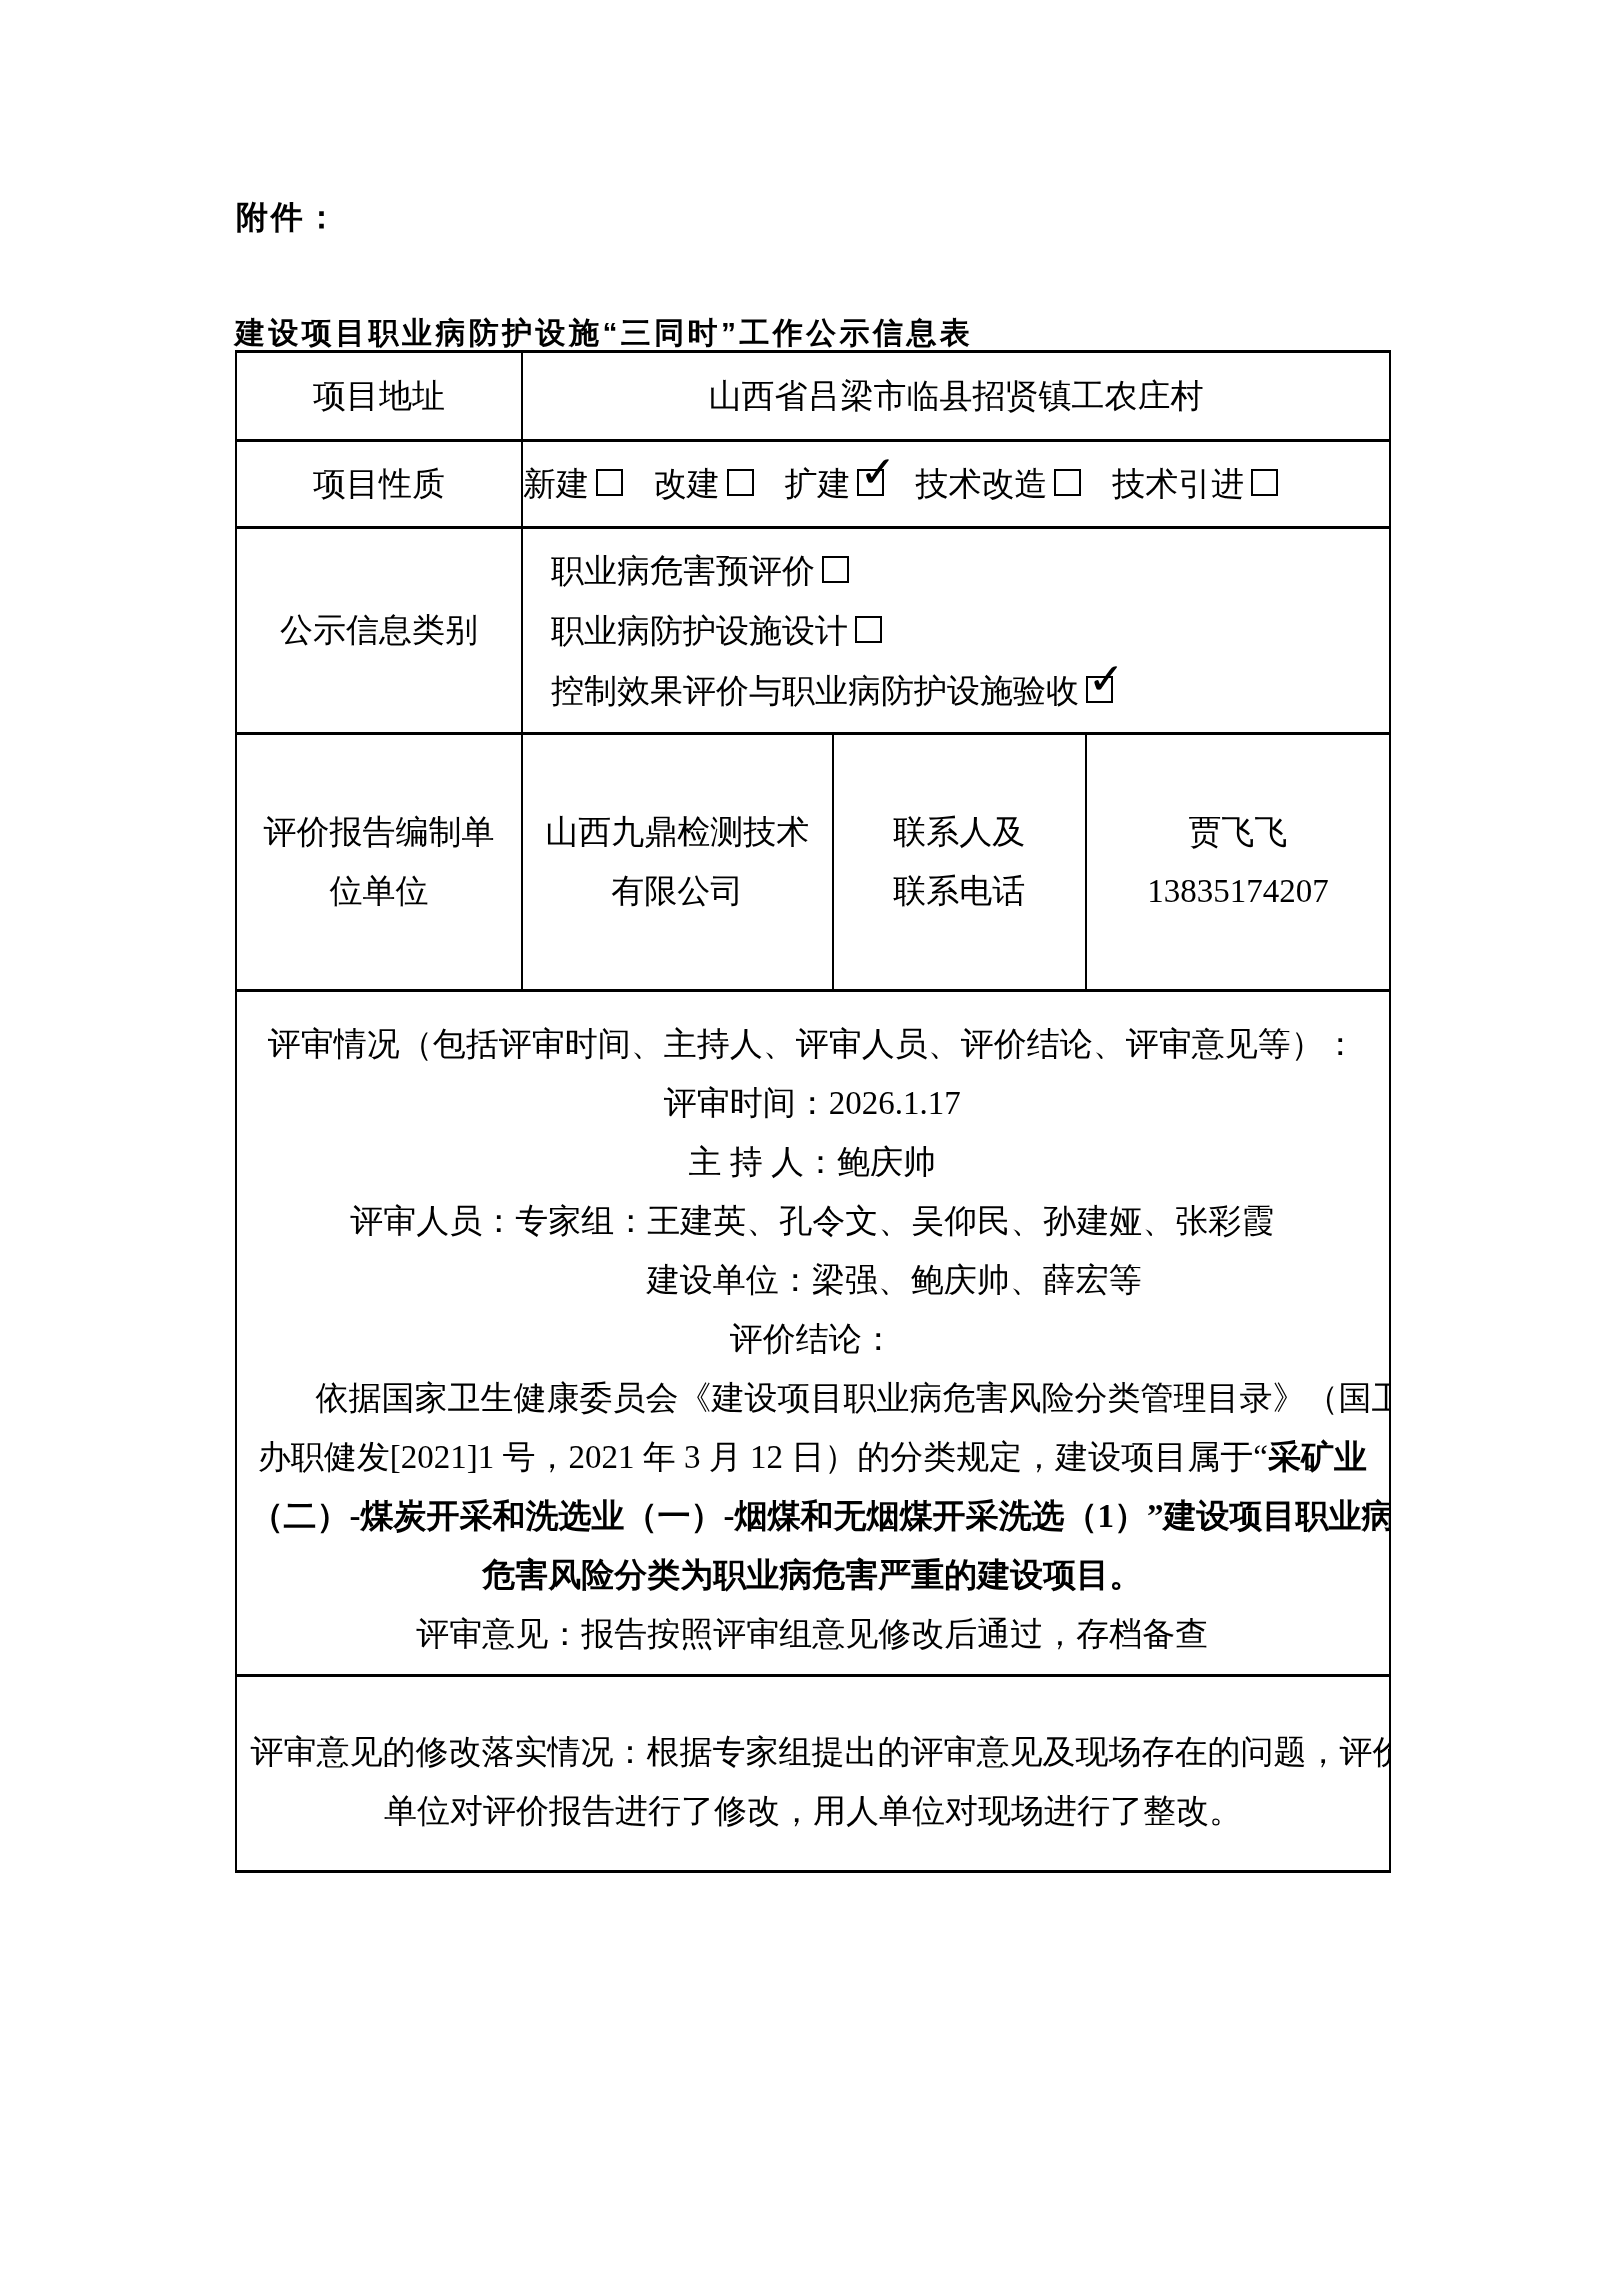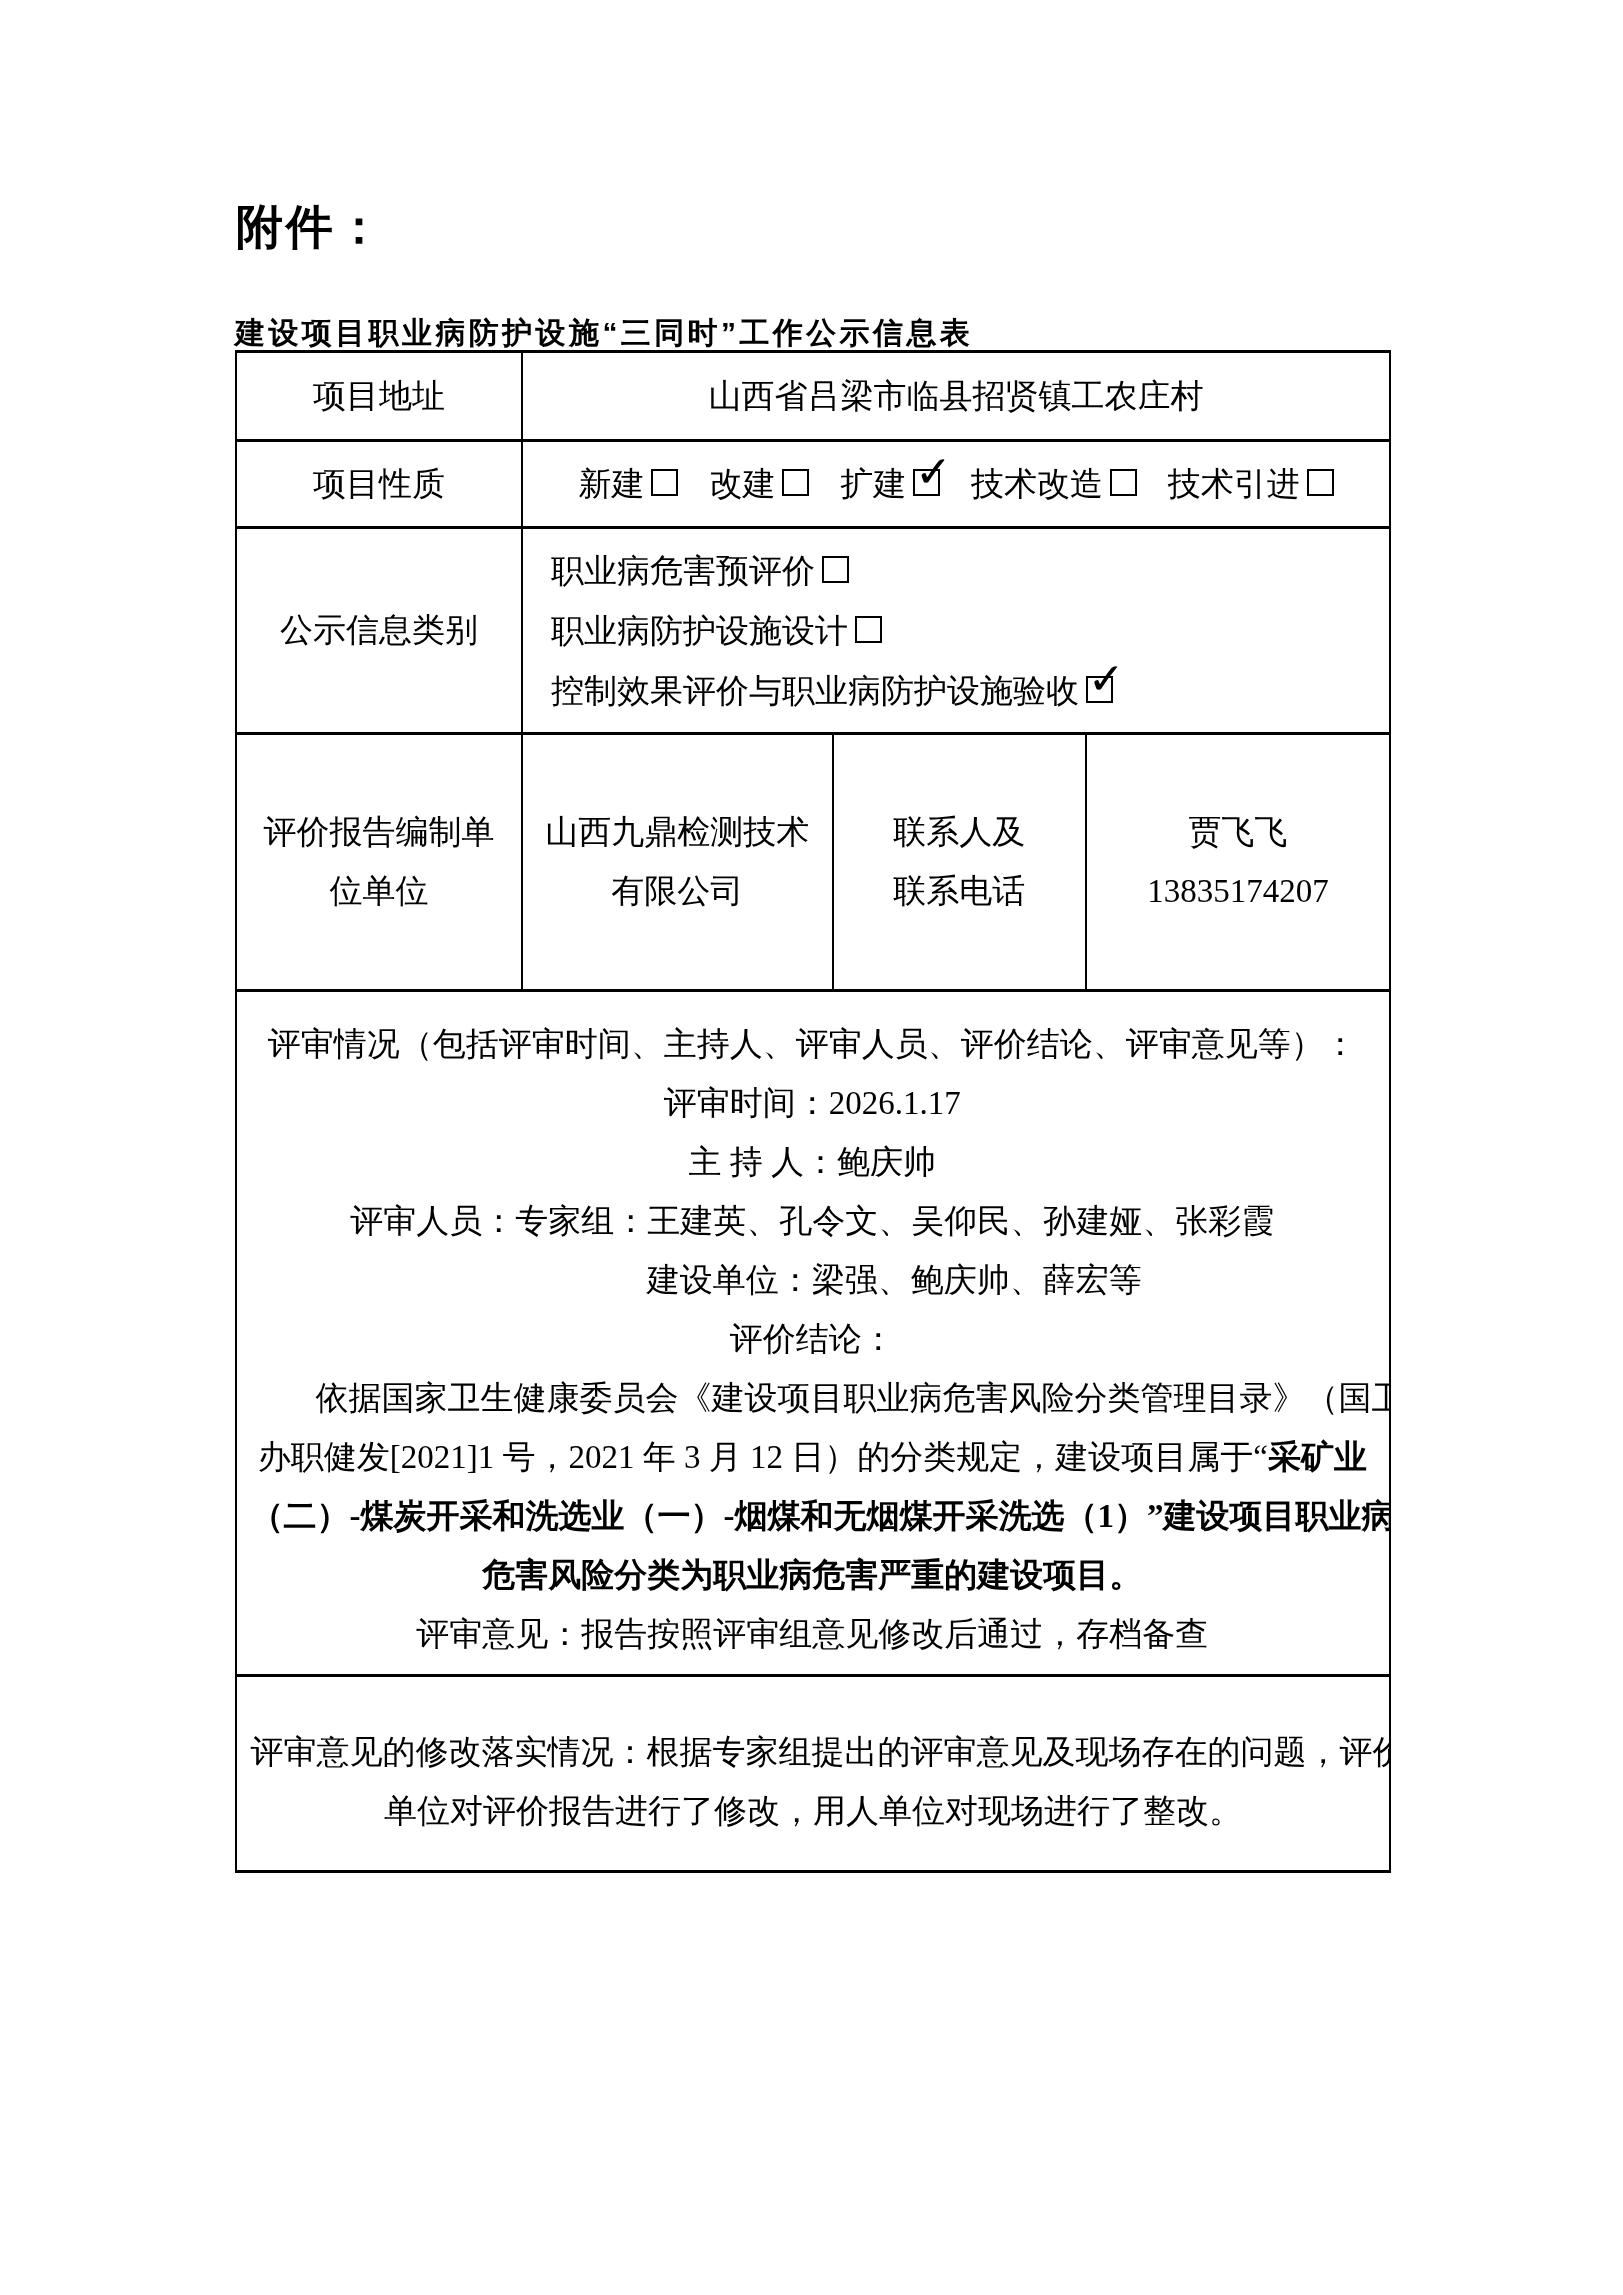--- a/index.html
+++ b/index.html
@@ -8,21 +8,21 @@
     width: 1623px;
     height: 2295px;
     position: relative;
     font-family: "Liberation Serif", serif;
     color: #000000;
   }
   .attachment {
     position: absolute;
     left: 236px;
     top: 196px;
-    font-size: 47px;
+    font-size: 32px;
     font-family: Liberation Sans, sans-serif;
     font-weight: bold;
     letter-spacing: 2.7px;
   }
   .doc-title {
     position: absolute;
     left: 235px;
     top: 281px;
     width: 1154px;
     font-size: 30px;
@@ -51,21 +51,21 @@
     padding: 0;
     overflow: hidden;
   }
   td.multiline { white-space: pre-line; line-height: 59px; }
   td.block {
     text-align: left;
     vertical-align: top;
   }
   .nature-line {
     display: flex;
-    justify-content: center;
+    justify-content: flex-start;
     align-items: center;
     gap: 31px;
     height: 100%;
   }
   .nature-opt { white-space: nowrap; }
   .cbx {
     position: relative;
     display: inline-block;
     width: 27px;
     height: 27px;

